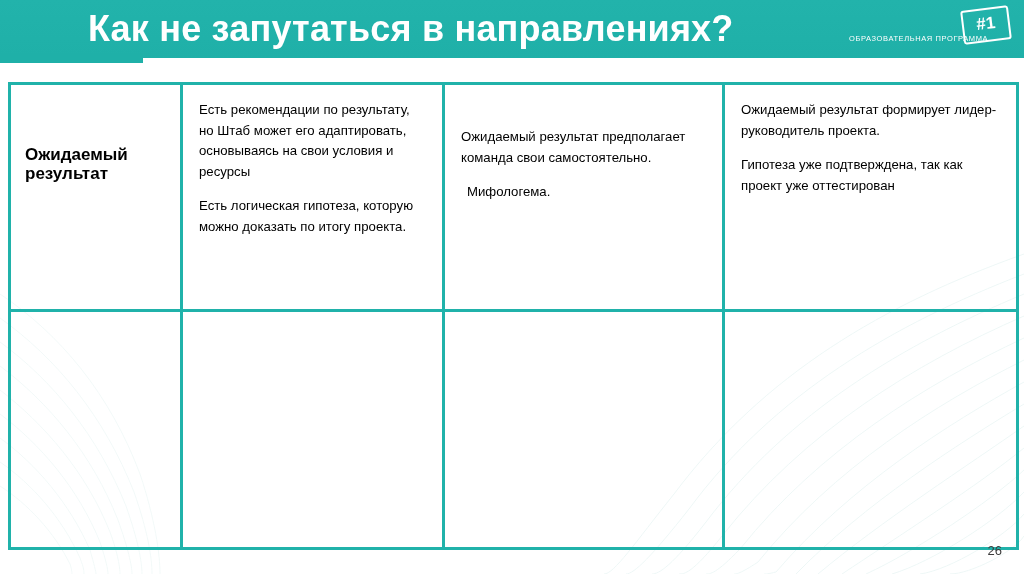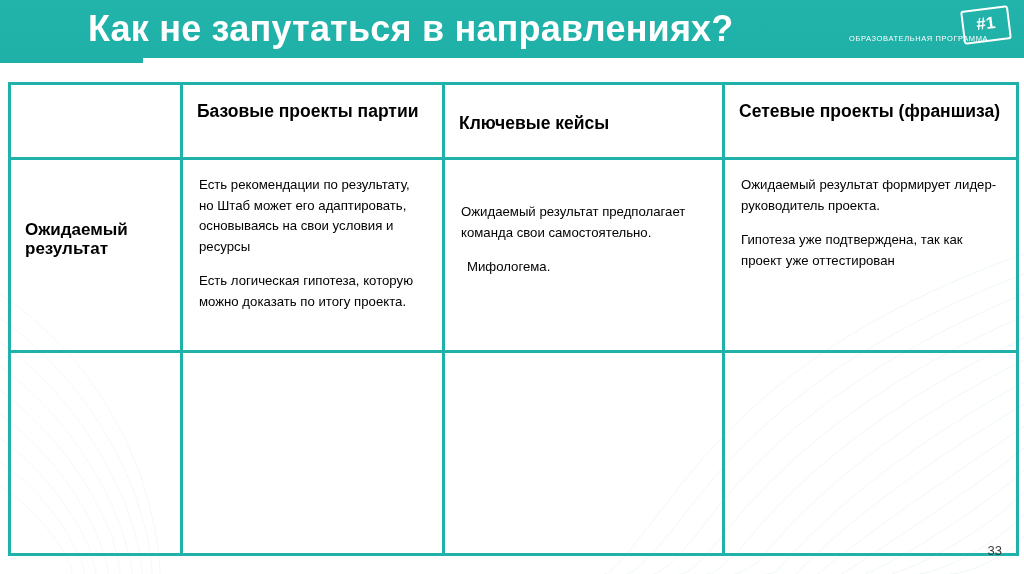--- a/index.html
+++ b/index.html
@@ -247,34 +247,20 @@
 </svg>
 
 <table class="table">
   <colgroup>
     <col class="col-1">
     <col class="col-2">
     <col class="col-3">
     <col class="col-4">
   </colgroup>
   <tbody>
-    <tr class="head-row">
-      <td>
-        <div class="cell-head"></div>
-      </td>
-      <td>
-        <div class="cell-head">Базовые проекты партии</div>
-      </td>
-      <td>
-        <div class="cell-head shift">Ключевые кейсы</div>
-      </td>
-      <td>
-        <div class="cell-head">Сетевые проекты (франшиза)</div>
-      </td>
-    </tr>
 
     <tr class="body-row">
       <td>
         <div class="row-label">Ожидаемый результат</div>
       </td>
       <td>
         <div class="cell-body pad-a">
           <p>Есть рекомендации по результату, но Штаб может его адаптировать, основываясь на свои условия и ресурсы</p>
           <p>Есть логическая гипотеза, которую можно доказать по итогу проекта.</p>
         </div>
@@ -303,13 +289,13 @@
       <td>
         <div class="cell-body"></div>
       </td>
       <td>
         <div class="cell-body"></div>
       </td>
     </tr>
   </tbody>
 </table>
 
-<div class="page-number">33</div>
+<div class="page-number">26</div>
 
 </body></html>

